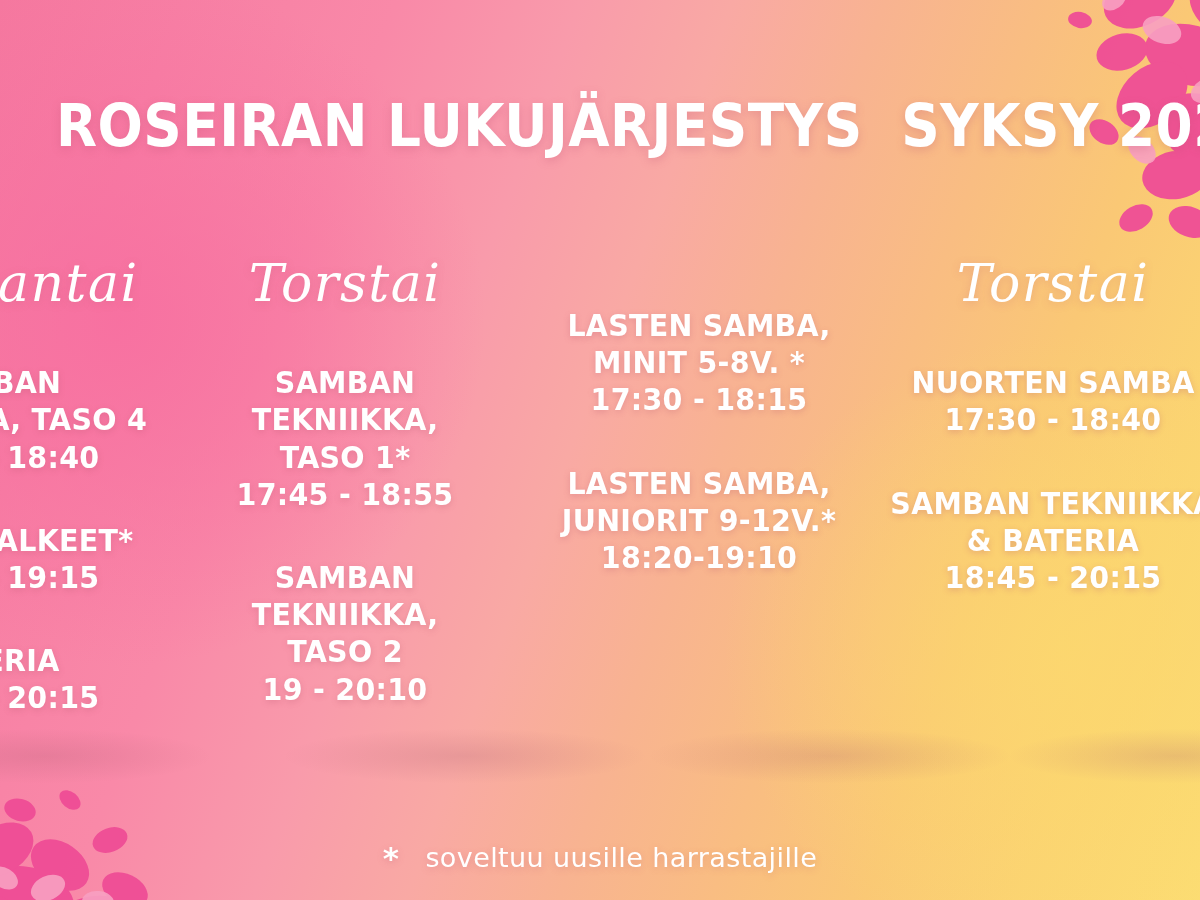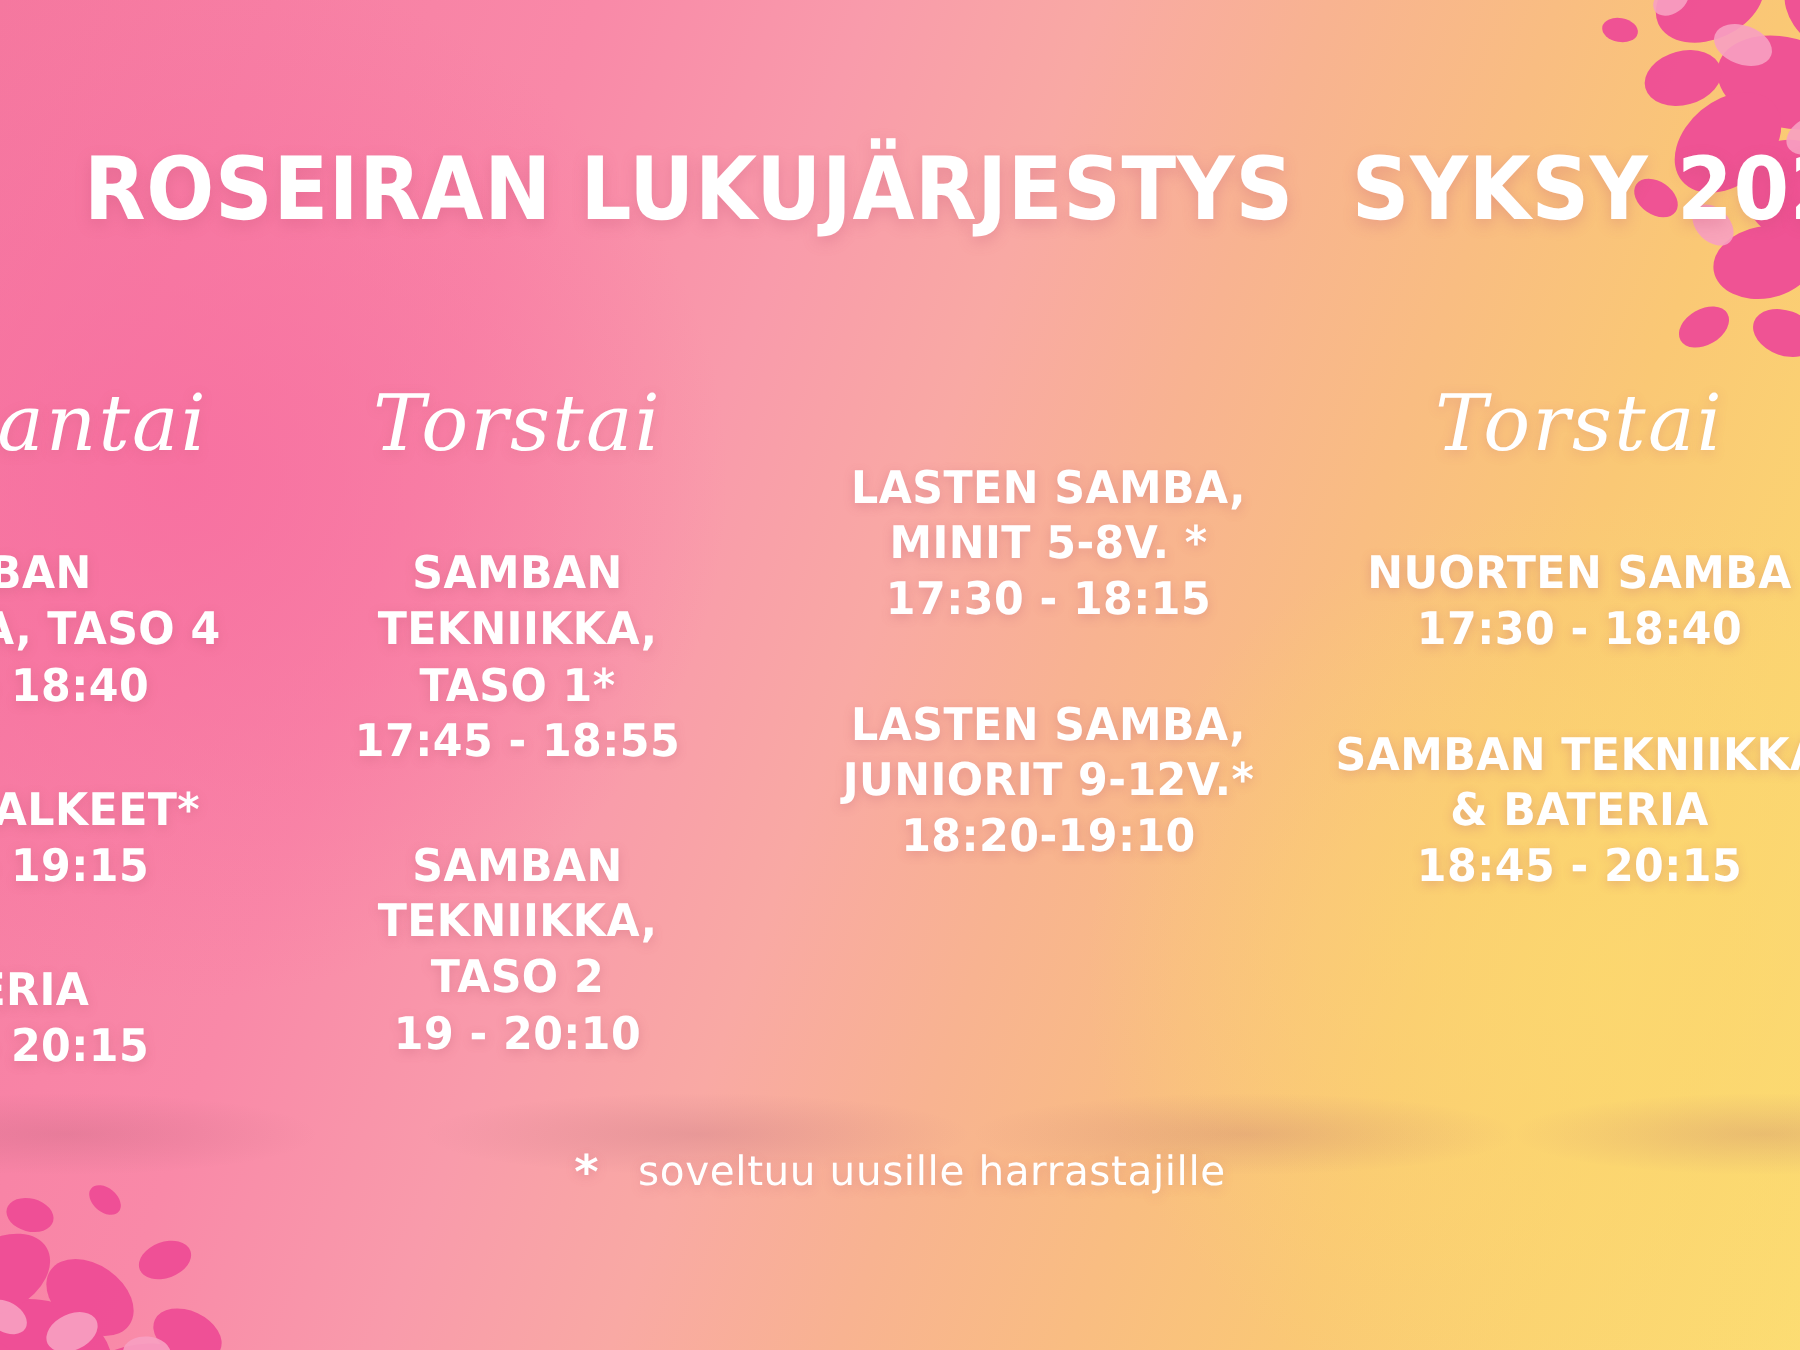--- a/index.html
+++ b/index.html
@@ -158,21 +158,21 @@
     background: radial-gradient(ellipse at center, rgba(170,90,110,0.22) 0%, rgba(170,90,110,0.0) 72%);
   }
   .sh1 { left: -120px; top: 14px; width: 330px; }
   .sh2 { left: 285px; top: 14px; width: 360px; }
   .sh3 { left: 650px; top: 14px; width: 360px; }
   .sh4 { left: 1010px; top: 14px; width: 330px; }
 
   .footnote {
     position: absolute;
     left: 0;
-    top: 764px;
+    top: 840px;
     width: 1200px;
     text-align: center;
     color: #ffffff;
     font-family: "DejaVu Sans", sans-serif;
     font-size: 27px;
     letter-spacing: 0.4px;
     text-shadow: 0 2px 7px rgba(185,85,110,0.28);
   }
   .footnote .star {
     font-weight: bold;

